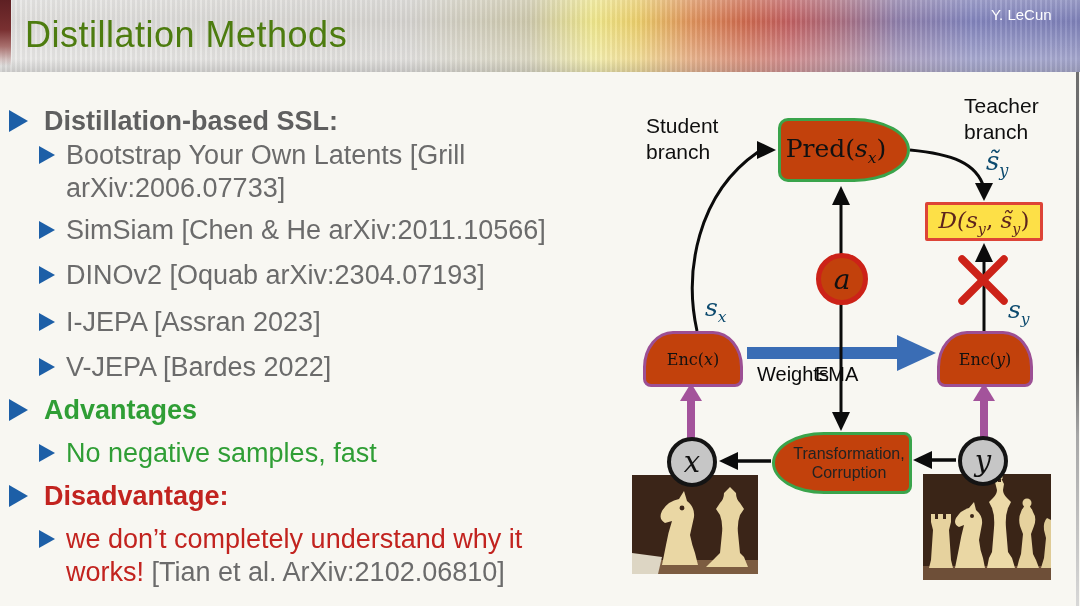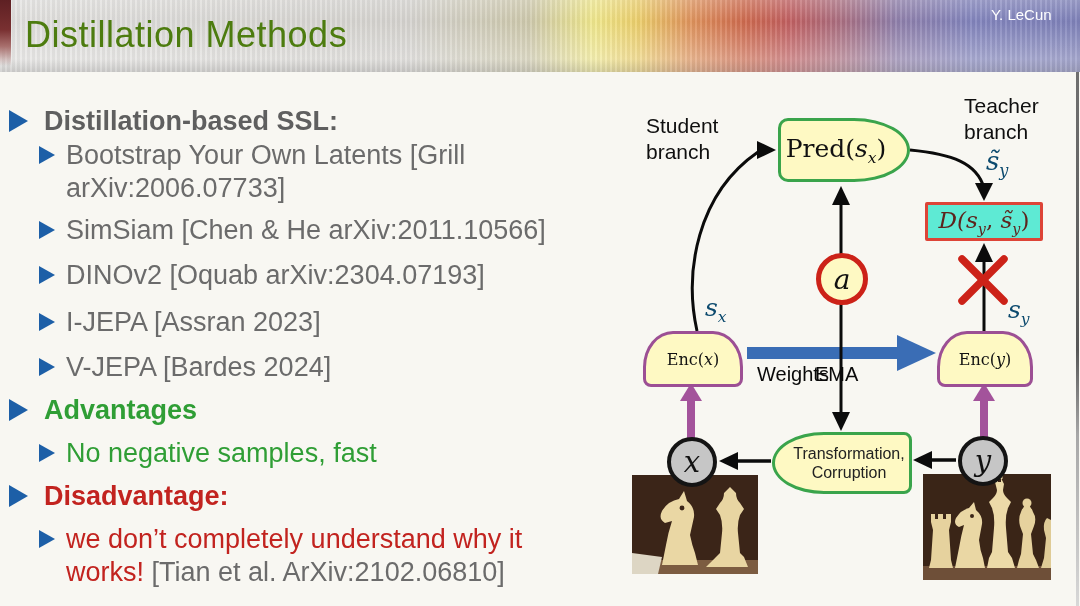--- a/index.html
+++ b/index.html
@@ -41,32 +41,32 @@
   .tri-l2 { border-width:9px 0 9px 16px;  margin-top:7px; margin-right:11px; }
   .l1 { left:9px; font-weight:bold; }
   .l2 { left:39px; }
   .c-gray  { color:#6b6b6b; }
   .c-grayb { color:#5f5f5f;margin-top:9px; }
   .c-green { color:#2f9e35; }
   .c-red   { color:#c2231f;justify-content:center; }
   .cite    { color:#6b6b6b; }
   .svg-layer { position:absolute; left:0; top:0; z-index:2; }
   .photo { position:absolute; z-index:1; }
-  .node { position:absolute; z-index:3; display:flex; align-items:center; justify-content:center; background:#fef9c3; }
+  .node { position:absolute; z-index:3; display:flex; align-items:center; justify-content:center; background:#c2410c; }
   .mathf { font-family:"DejaVu Serif", serif; color:#111; }
   .it { font-style:italic; }
   sub { font-size:0.62em; }
   .pred-box {
     left:778px; top:118px; width:132px; height:64px;
     border:3.5px solid #3aa44b; border-radius:10px 56px 56px 10px / 10px 32px 32px 10px;
     font-size:25px; padding-right:16px;
   }
   .d-box {
     left:925px; top:202px; width:118px; height:39px;
-    border:3px solid #dd4437; background:#5eead4;
+    border:3px solid #dd4437; background:#fde047;
     font-size:23px; color:#5d241d; border-radius:2px;
   }
   .d-box .mathf { color:#5d241d; }
   .enc-box {
     width:100px; height:56px; border:3.5px solid #9c4f94;
     border-radius:30px 30px 8px 8px / 36px 36px 8px 8px; font-size:16px;
   }
   .enc-x { left:643px; top:331px; }
   .enc-y { left:937px; top:331px; width:96px; }
   .transf-box {
@@ -115,21 +115,21 @@
 <div class="row l2 c-gray" style="top:259px">
   <span class="tri tri-l2"></span>
   <span>DINOv2 [Oquab arXiv:2304.07193]</span>
 </div>
 <div class="row l2 c-gray" style="top:306px">
   <span class="tri tri-l2"></span>
   <span>I-JEPA [Assran 2023]</span>
 </div>
 <div class="row l2 c-gray" style="top:351px">
   <span class="tri tri-l2"></span>
-  <span>V-JEPA [Bardes 2024]</span>
+  <span>V-JEPA [Bardes 2022]</span>
 </div>
 <div class="row l1 c-green" style="top:394px">
   <span class="tri tri-l1"></span>
   <span>Advantages</span>
 </div>
 <div class="row l2 c-green" style="top:437px">
   <span class="tri tri-l2"></span>
   <span>No negative samples, fast</span>
 </div>
 <div class="row l1 c-red" style="top:480px">

